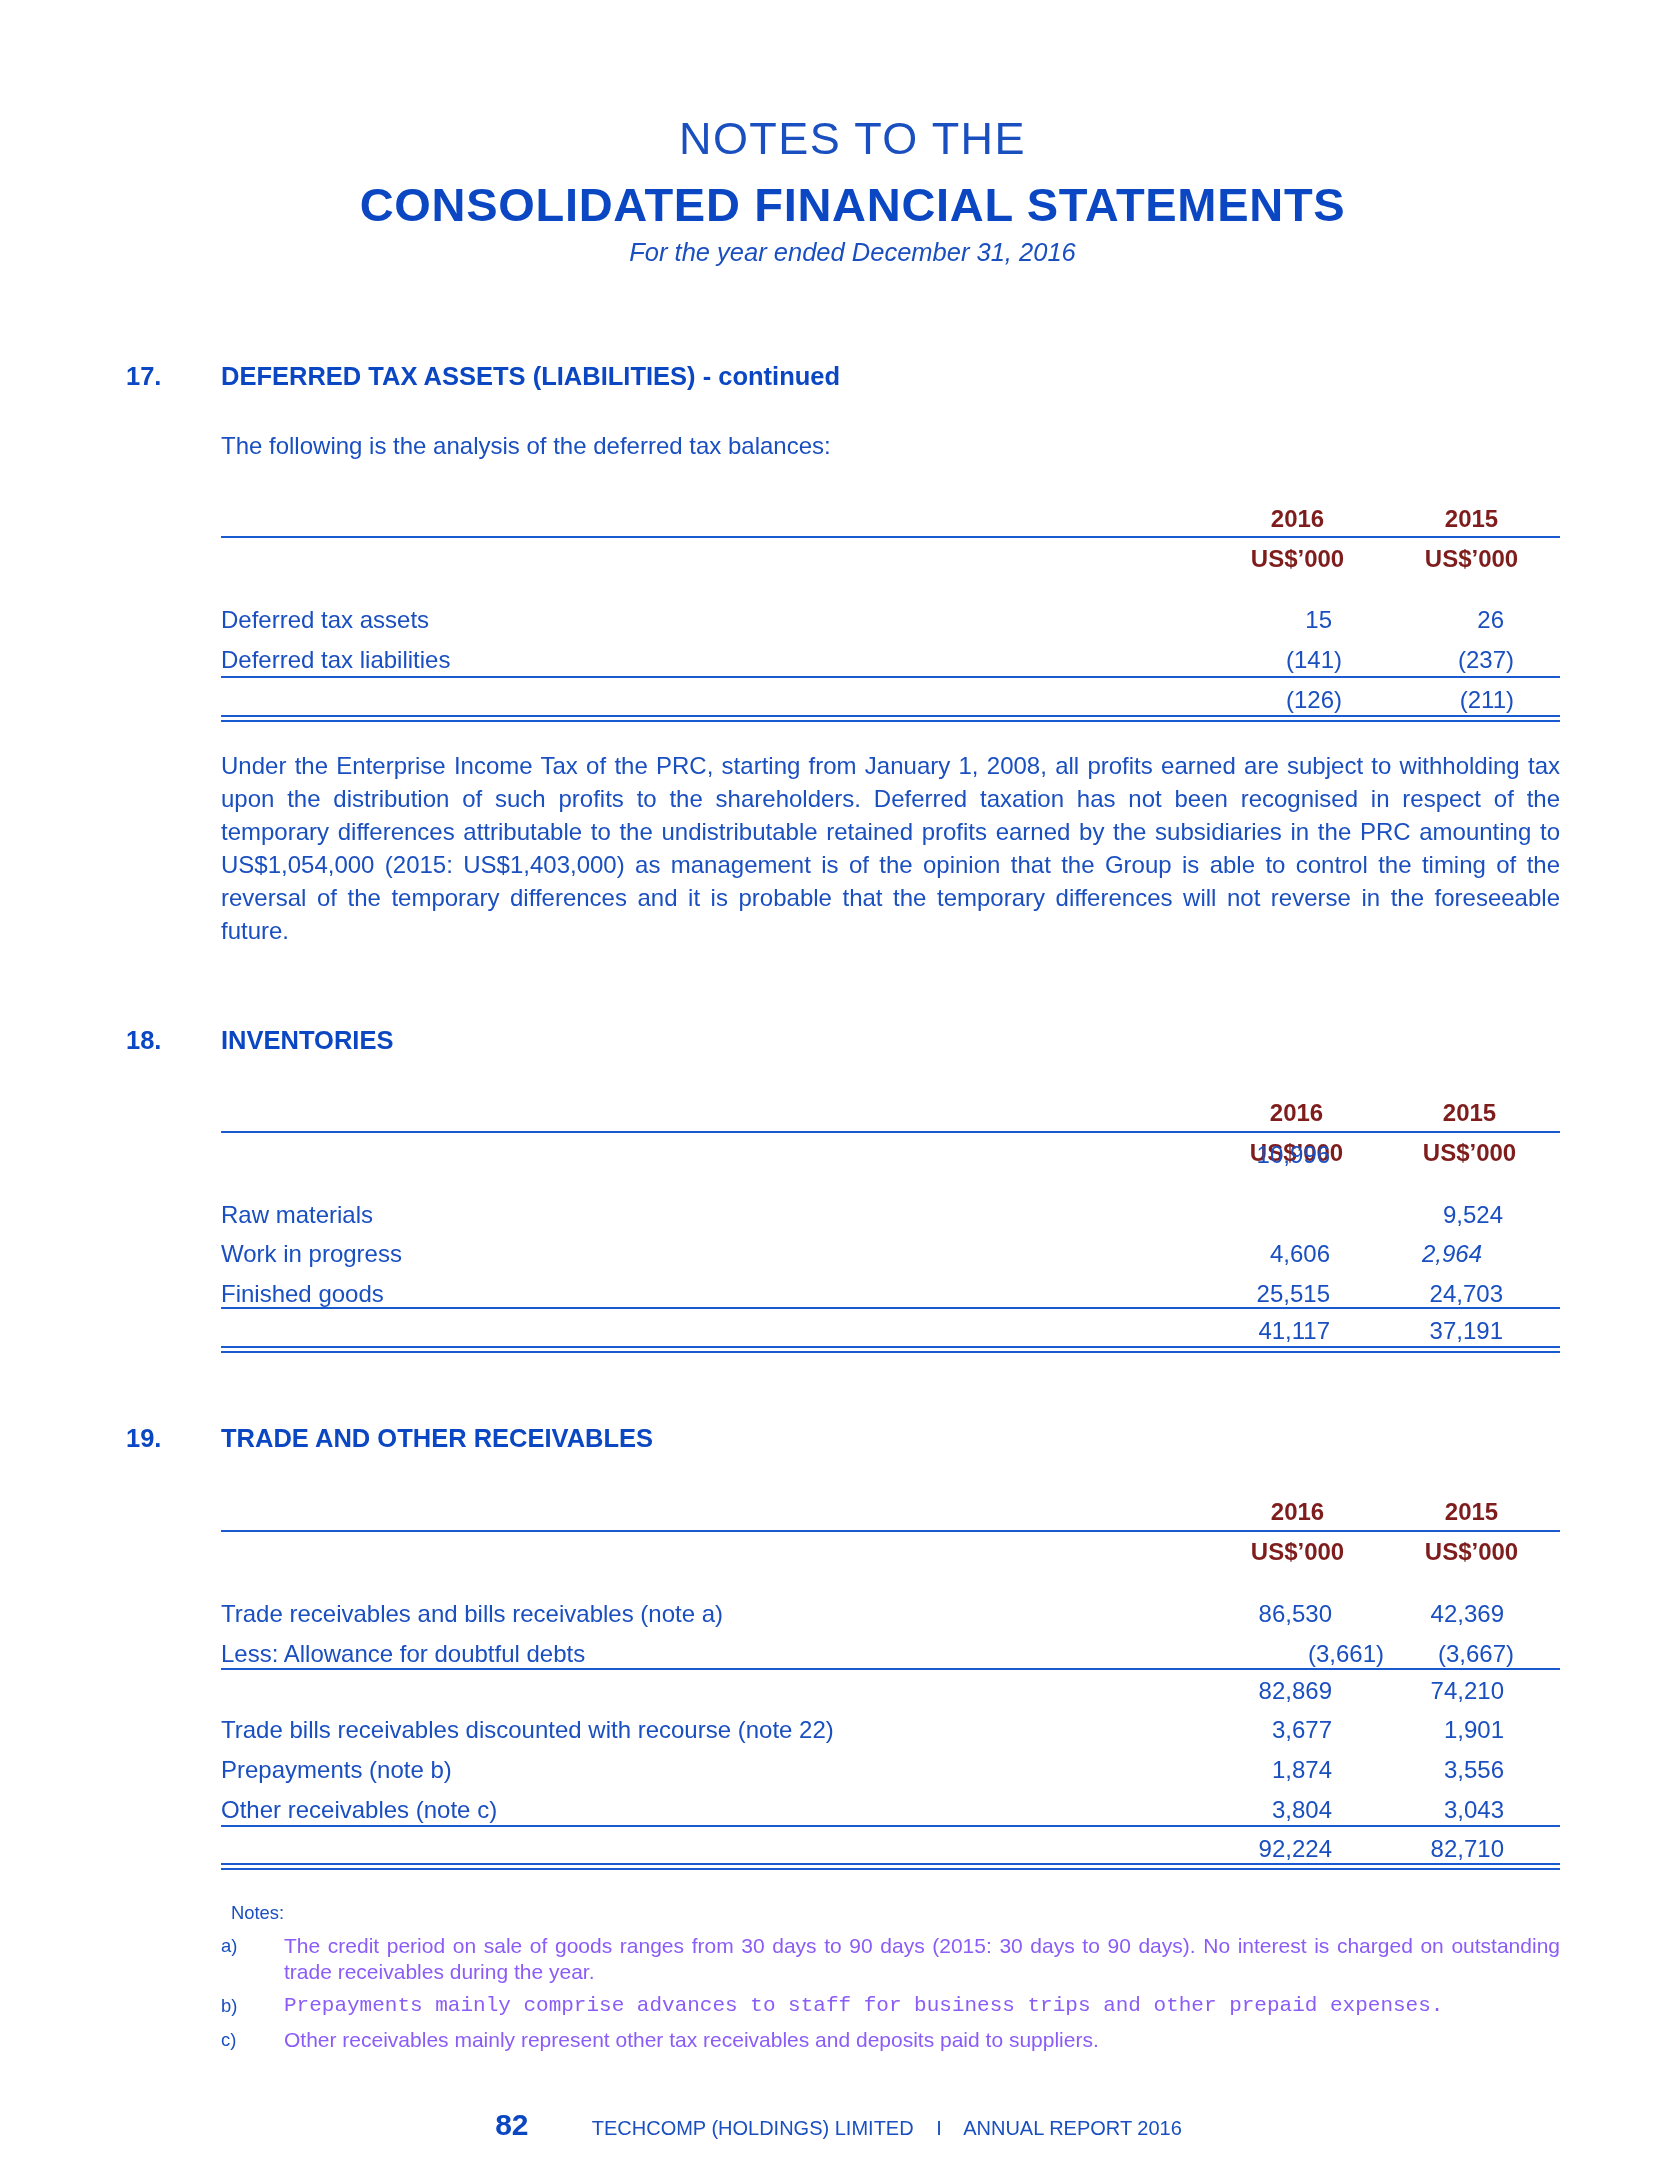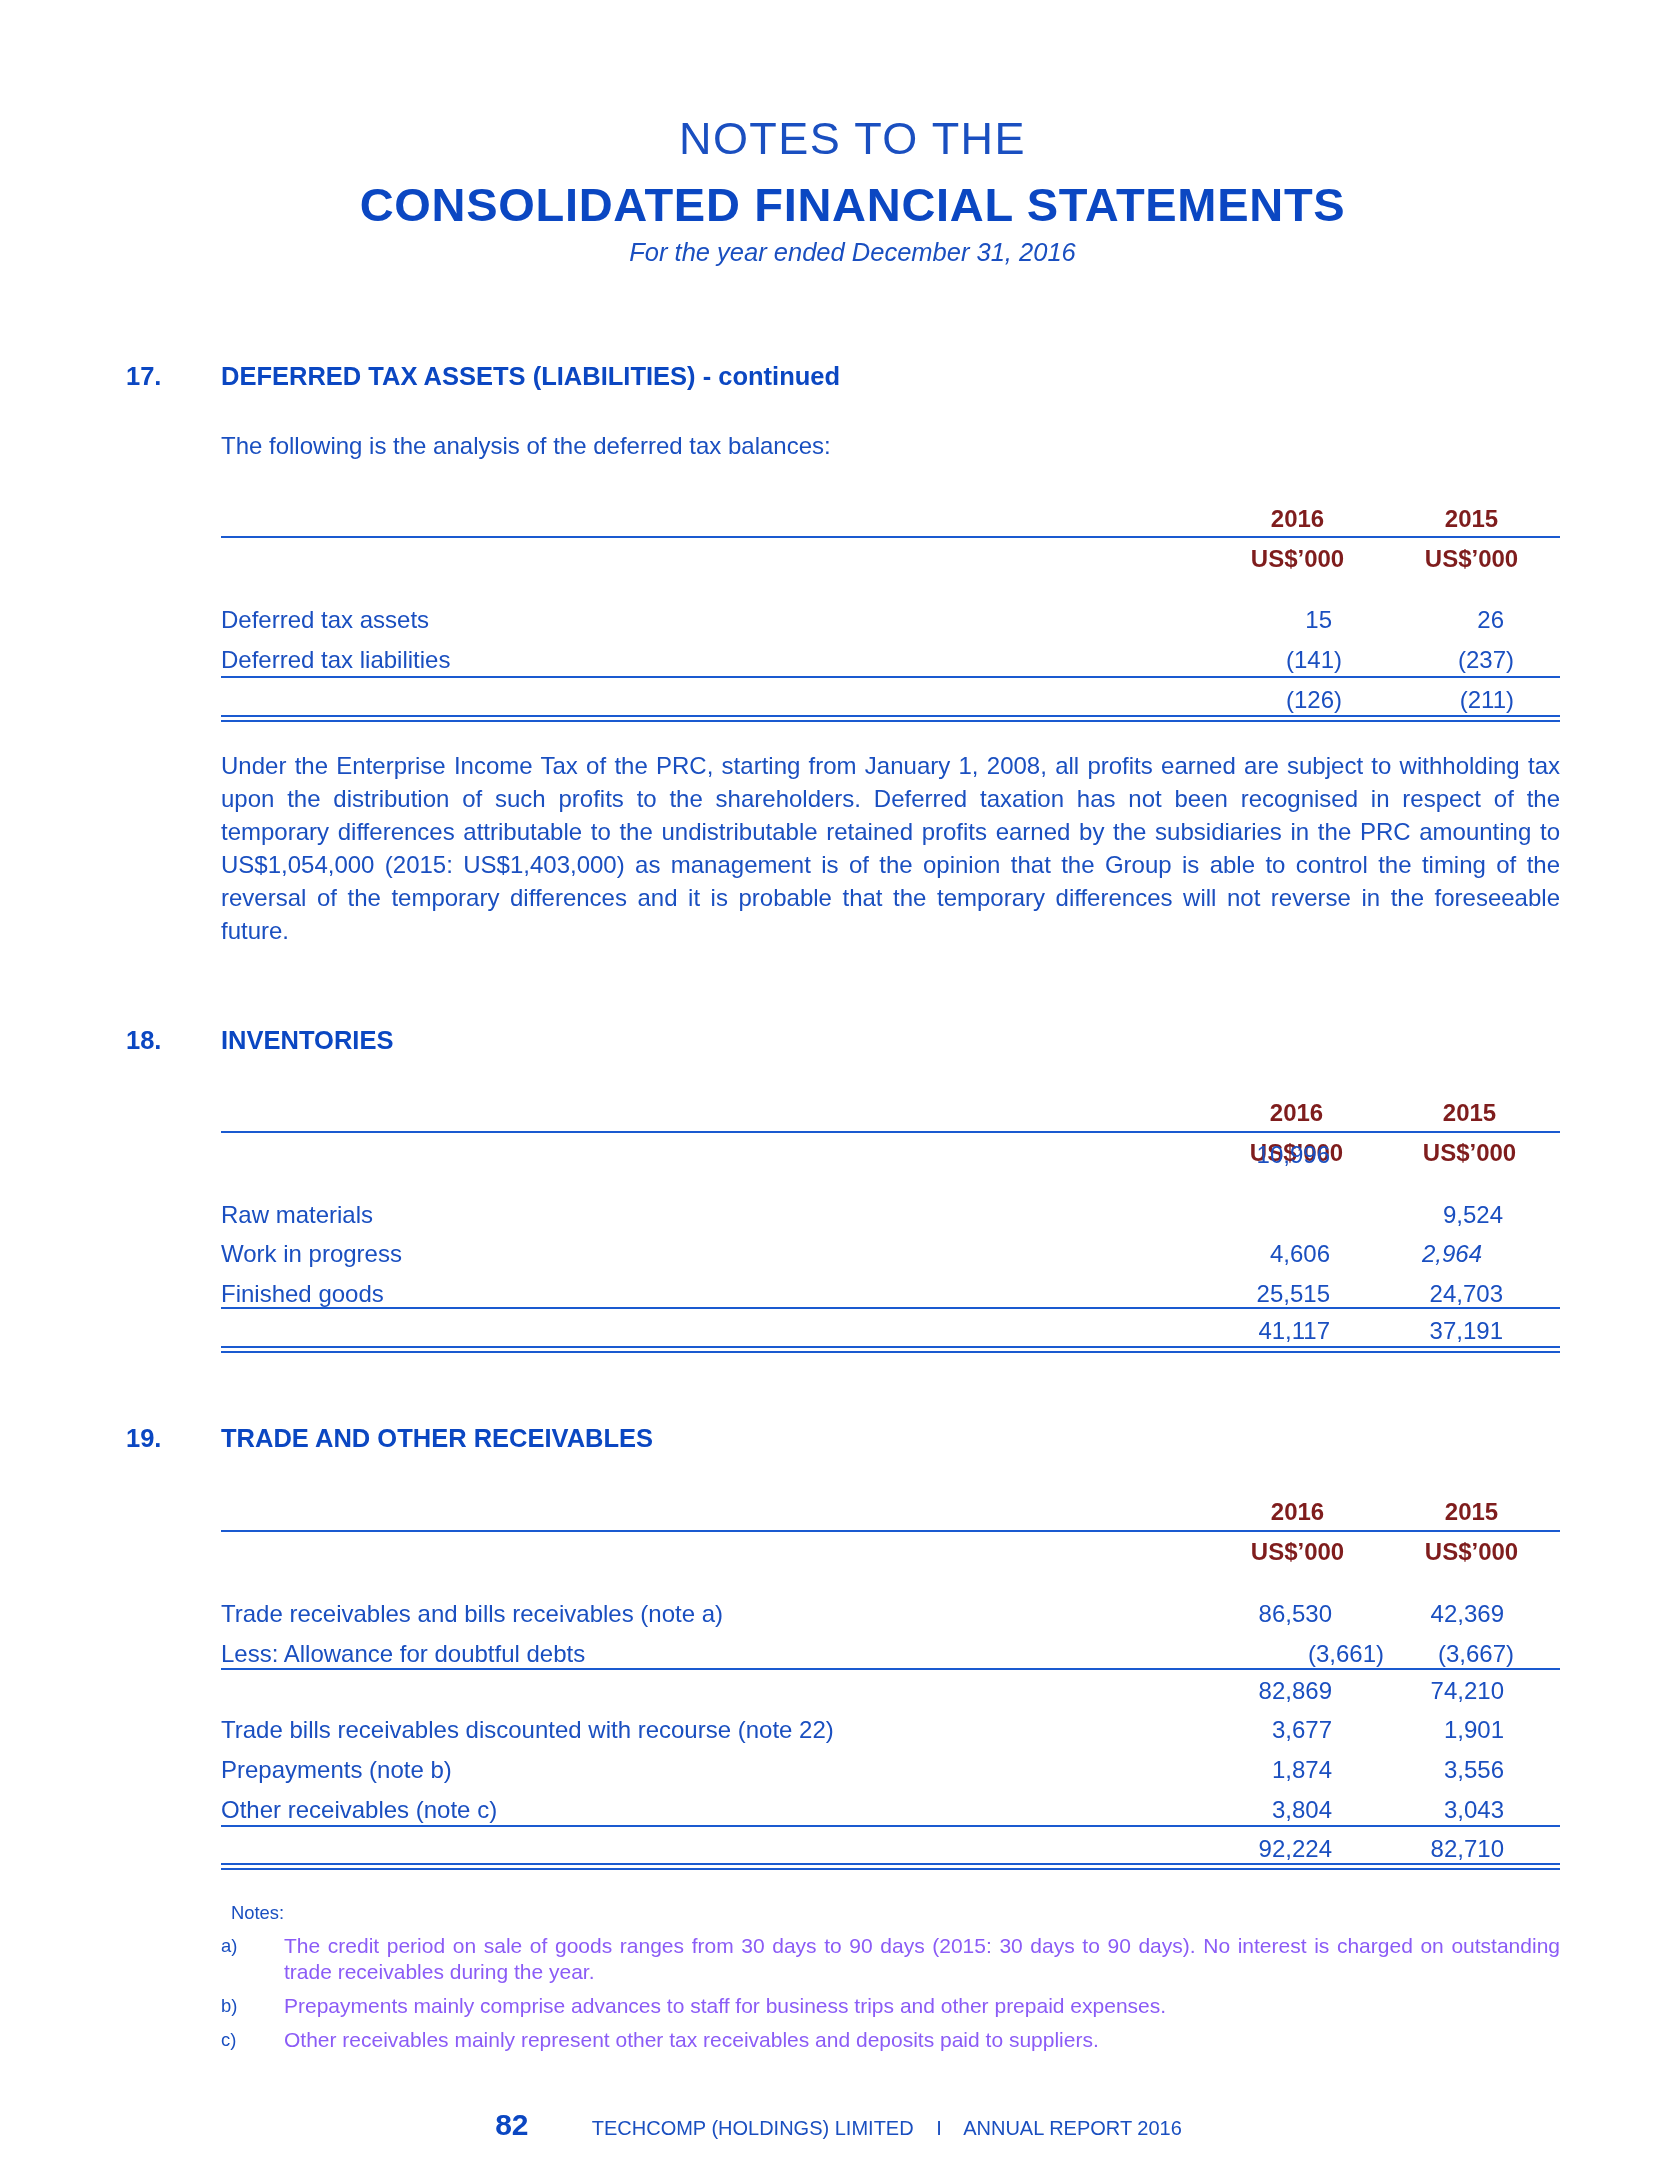--- a/index.html
+++ b/index.html
@@ -107,21 +107,21 @@
 <div class="abs num" style="top:1796px; left:1348px;">3,043</div>
 <div class="abs line" style="top:1825px;"></div>
 <div class="abs num" style="top:1835px; left:1176px;">92,224</div>
 <div class="abs num" style="top:1835px; left:1348px;">82,710</div>
 <div class="abs dline" style="top:1863px;"></div>
 
 <div class="abs notes-h" style="top:1902px;margin-left:10px;">Notes:</div>
 <div class="abs note-l" style="top:1935px;">a)</div>
 <div class="abs note-t" style="top:1933px;">The credit period on sale of goods ranges from 30 days to 90 days (2015: 30 days to 90 days).  No interest is charged on outstanding trade receivables during the year.</div>
 <div class="abs note-l" style="top:1995px;">b)</div>
-<div class="abs note-t" style="top:1993px;">Prepayments mainly comprise advances to staff for business trips and other prepaid expenses.</div>
+<div class="abs note-t" style="top:1993px;font-family:Liberation Mono, monospace;">Prepayments mainly comprise advances to staff for business trips and other prepaid expenses.</div>
 <div class="abs note-l" style="top:2029px;">c)</div>
 <div class="abs note-t" style="top:2027px;">Other receivables mainly represent other tax receivables and deposits paid to suppliers.</div>
 
 <div class="abs footer">
   <span class="pg">82</span>
   <span>TECHCOMP (HOLDINGS) LIMITED</span>
   <span class="sep">I</span>
   <span>ANNUAL REPORT 2016</span>
 </div>
 

